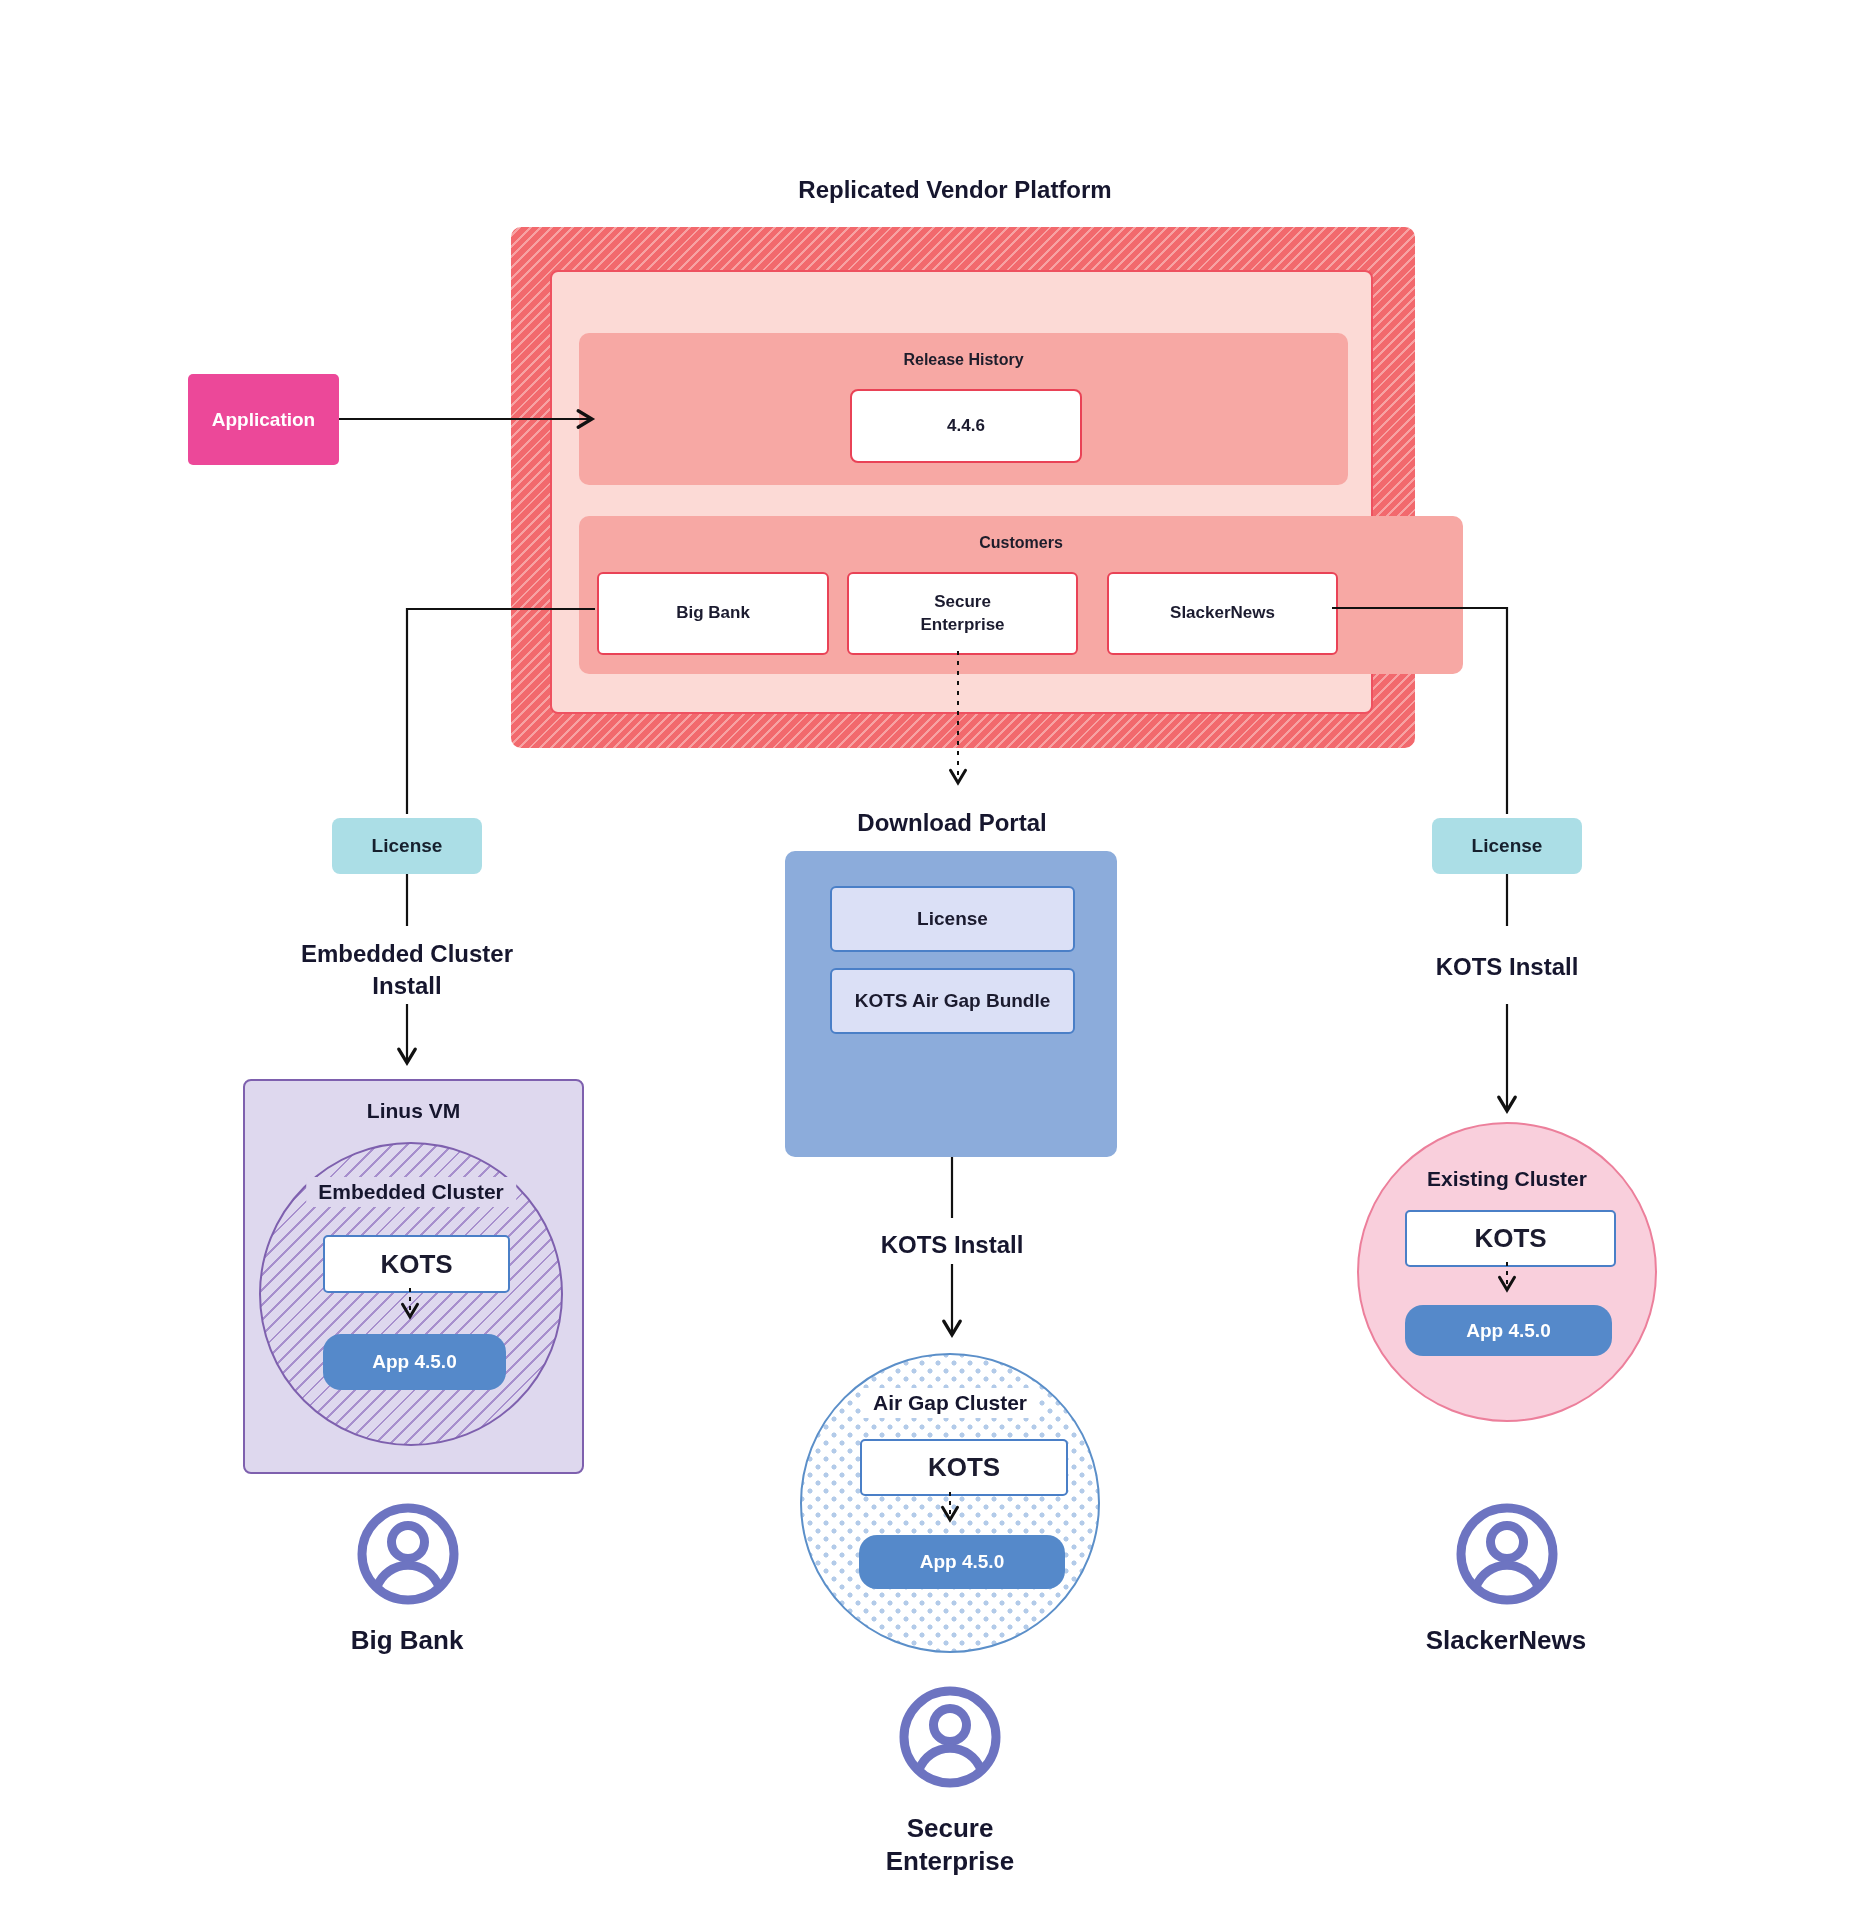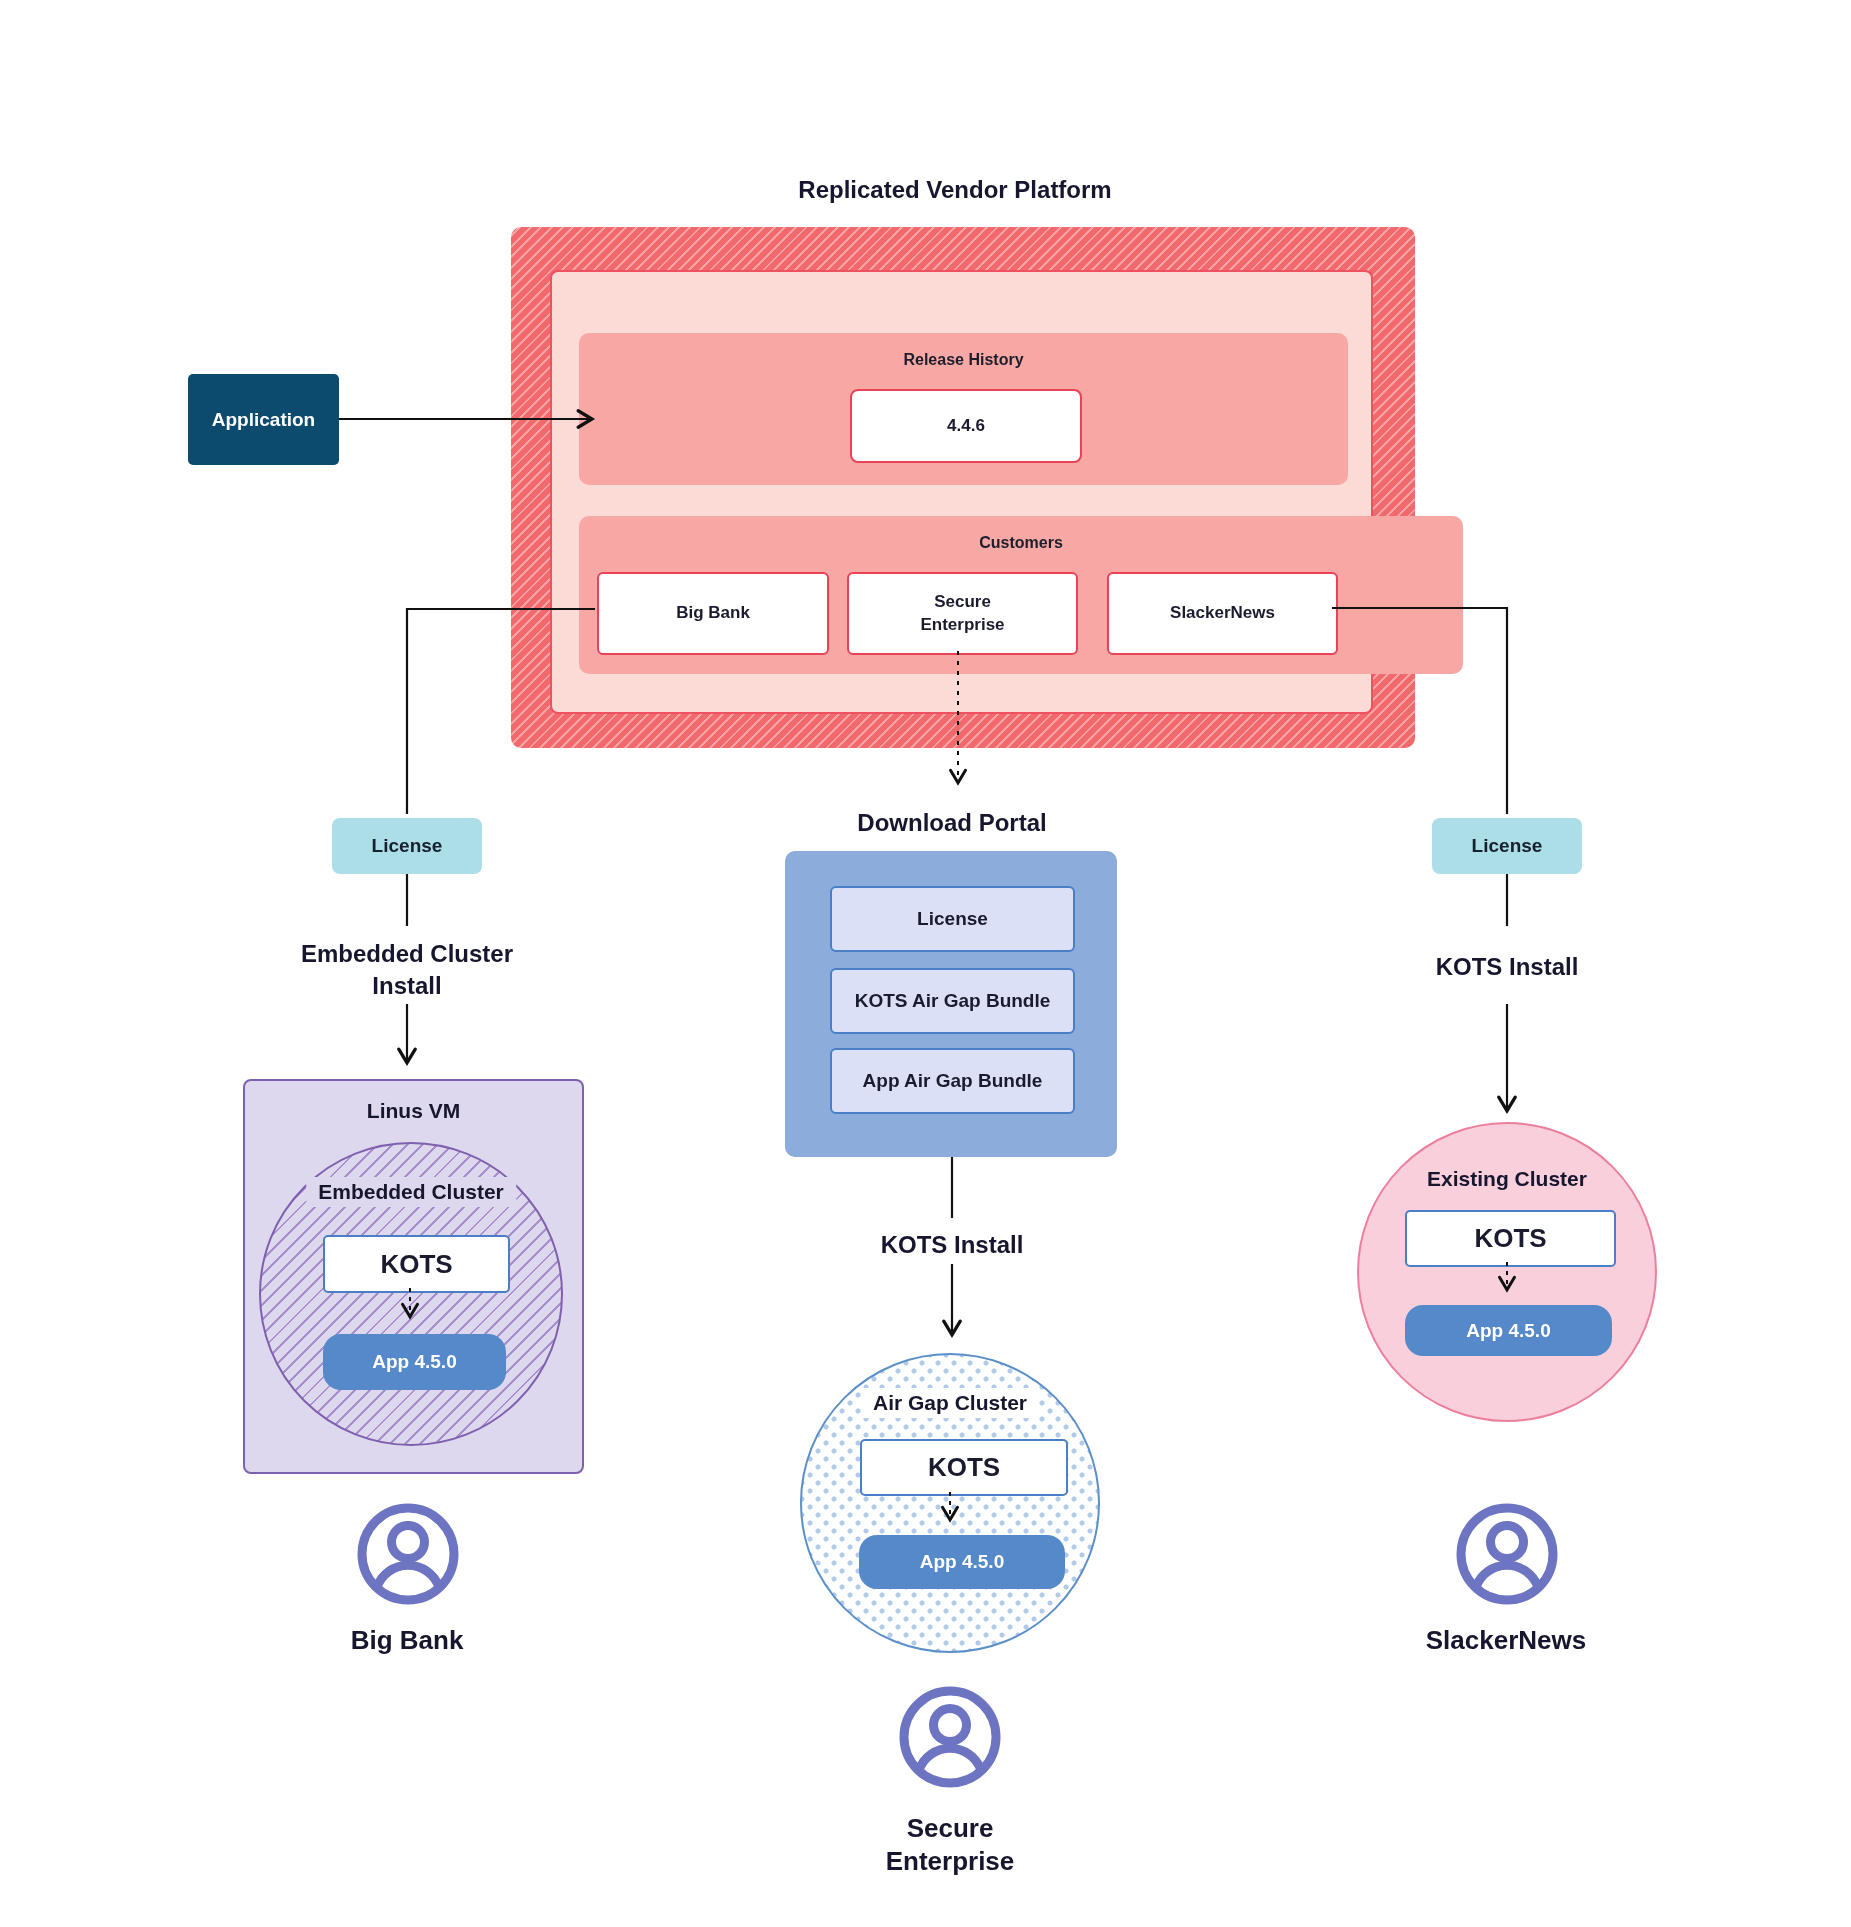--- a/index.html
+++ b/index.html
@@ -7,21 +7,21 @@
     position:relative;width:1851px;height:1927px;background:#ffffff;
     font-family:"Liberation Sans","DejaVu Sans",sans-serif;color:#1b1b2f;overflow:hidden;padding-left:20px;
   }
   .abs{position:absolute;}
   .center{display:flex;align-items:center;justify-content:center;text-align:center;}
   .prelines{white-space:pre-line;}
 
   .diagram-title{left:655px;top:176px;width:600px;text-align:center;font-size:24px;font-weight:700;color:#16162e;}
 
   
-  .app-node{left:188px;top:374px;width:151px;height:91px;background:#0c4a6e;border-radius:5px;
+  .app-node{left:188px;top:374px;width:151px;height:91px;background:#ec4899;border-radius:5px;
     color:#fff;font-size:19px;font-weight:600;}
 
   
   .platform{left:511px;top:227px;width:904px;height:521px;border-radius:10px;
     background:repeating-linear-gradient(135deg,#f2696d 0 5.5px,#f7a2a3 5.5px 7.5px);}
   .stable{left:39px;top:43px;width:819px;height:440px;background:#fcdad6;border:2px solid #ee5160;border-radius:8px;}
   .panel-title{left:0;right:0;top:18px;text-align:center;font-size:16px;font-weight:700;color:#1d1d2b;}
   .salmon-panel{background:#f7a8a4;border-radius:10px;}
   .rh-panel{left:27px;top:61px;width:769px;height:152px;}
   .cust-panel{left:27px;top:244px;width:884px;height:158px;}
@@ -136,23 +136,20 @@
 
   <div class="abs flow-label" style="left:802px;top:807px;">Download Portal</div>
 
   <div class="abs portal-box">
     <div class="abs portal-item center" style="top:35px;">
       <span>License</span>
     </div>
     <div class="abs portal-item center" style="top:117px;">
       <span>KOTS Air Gap Bundle</span>
     </div>
-    <div class="abs portal-item center" style="top:197px;">
-      <span>App Air Gap Bundle</span>
-    </div>
   </div>
 
   <div class="abs flow-label" style="left:802px;top:1229px;">KOTS Install</div>
 
   <div class="abs airgap-circle">
     <div class="abs circle-title ag-title">Air Gap Cluster</div>
     <div class="abs kots-box center" style="left:58px;top:84px;width:204px;height:53px;">
       <span>KOTS</span>
     </div>
     <div class="abs app-chip center" style="left:57px;top:180px;width:206px;height:54px;">

